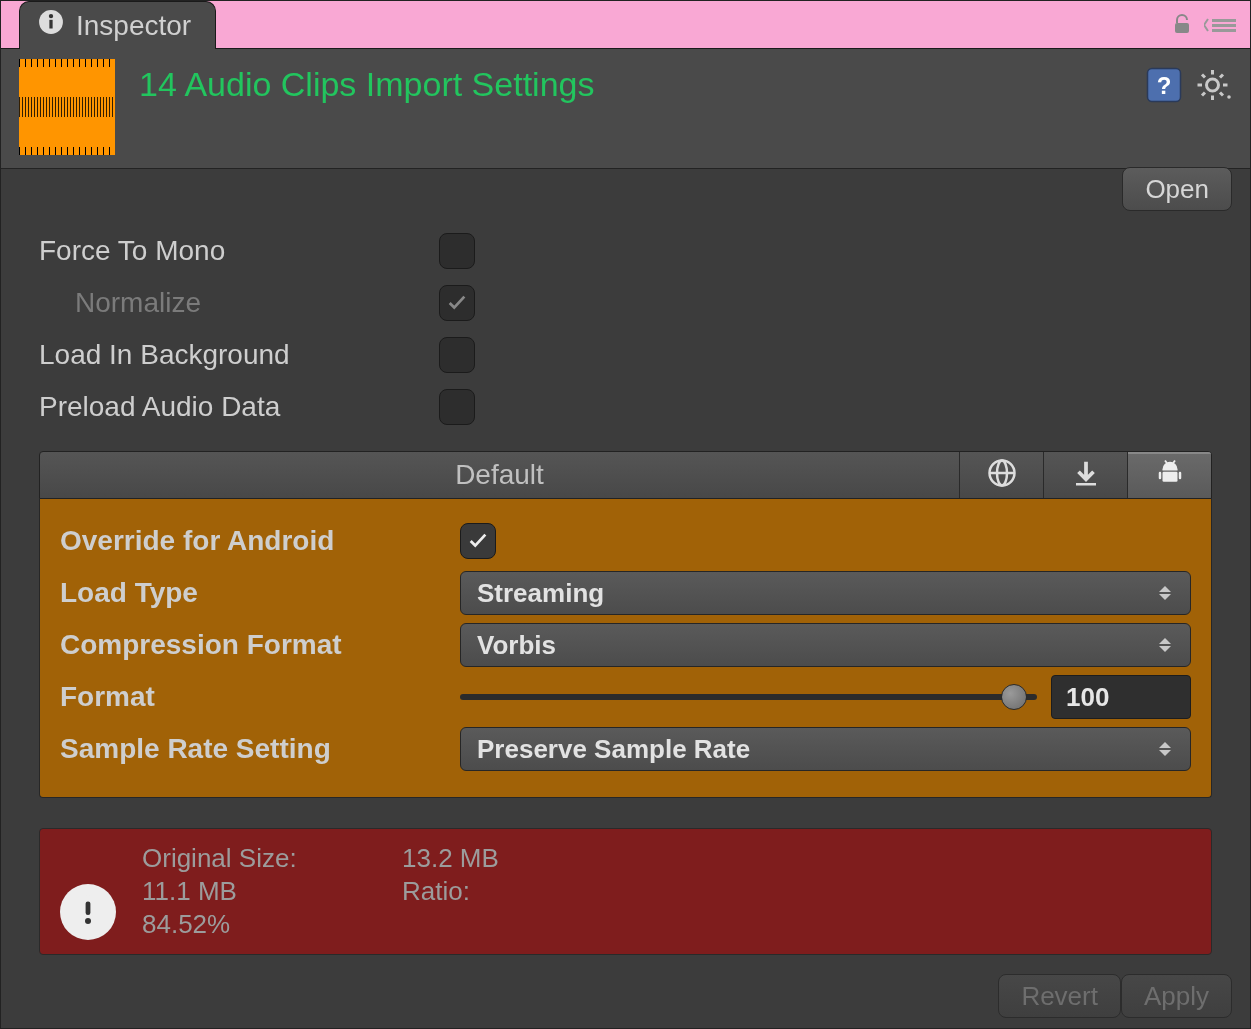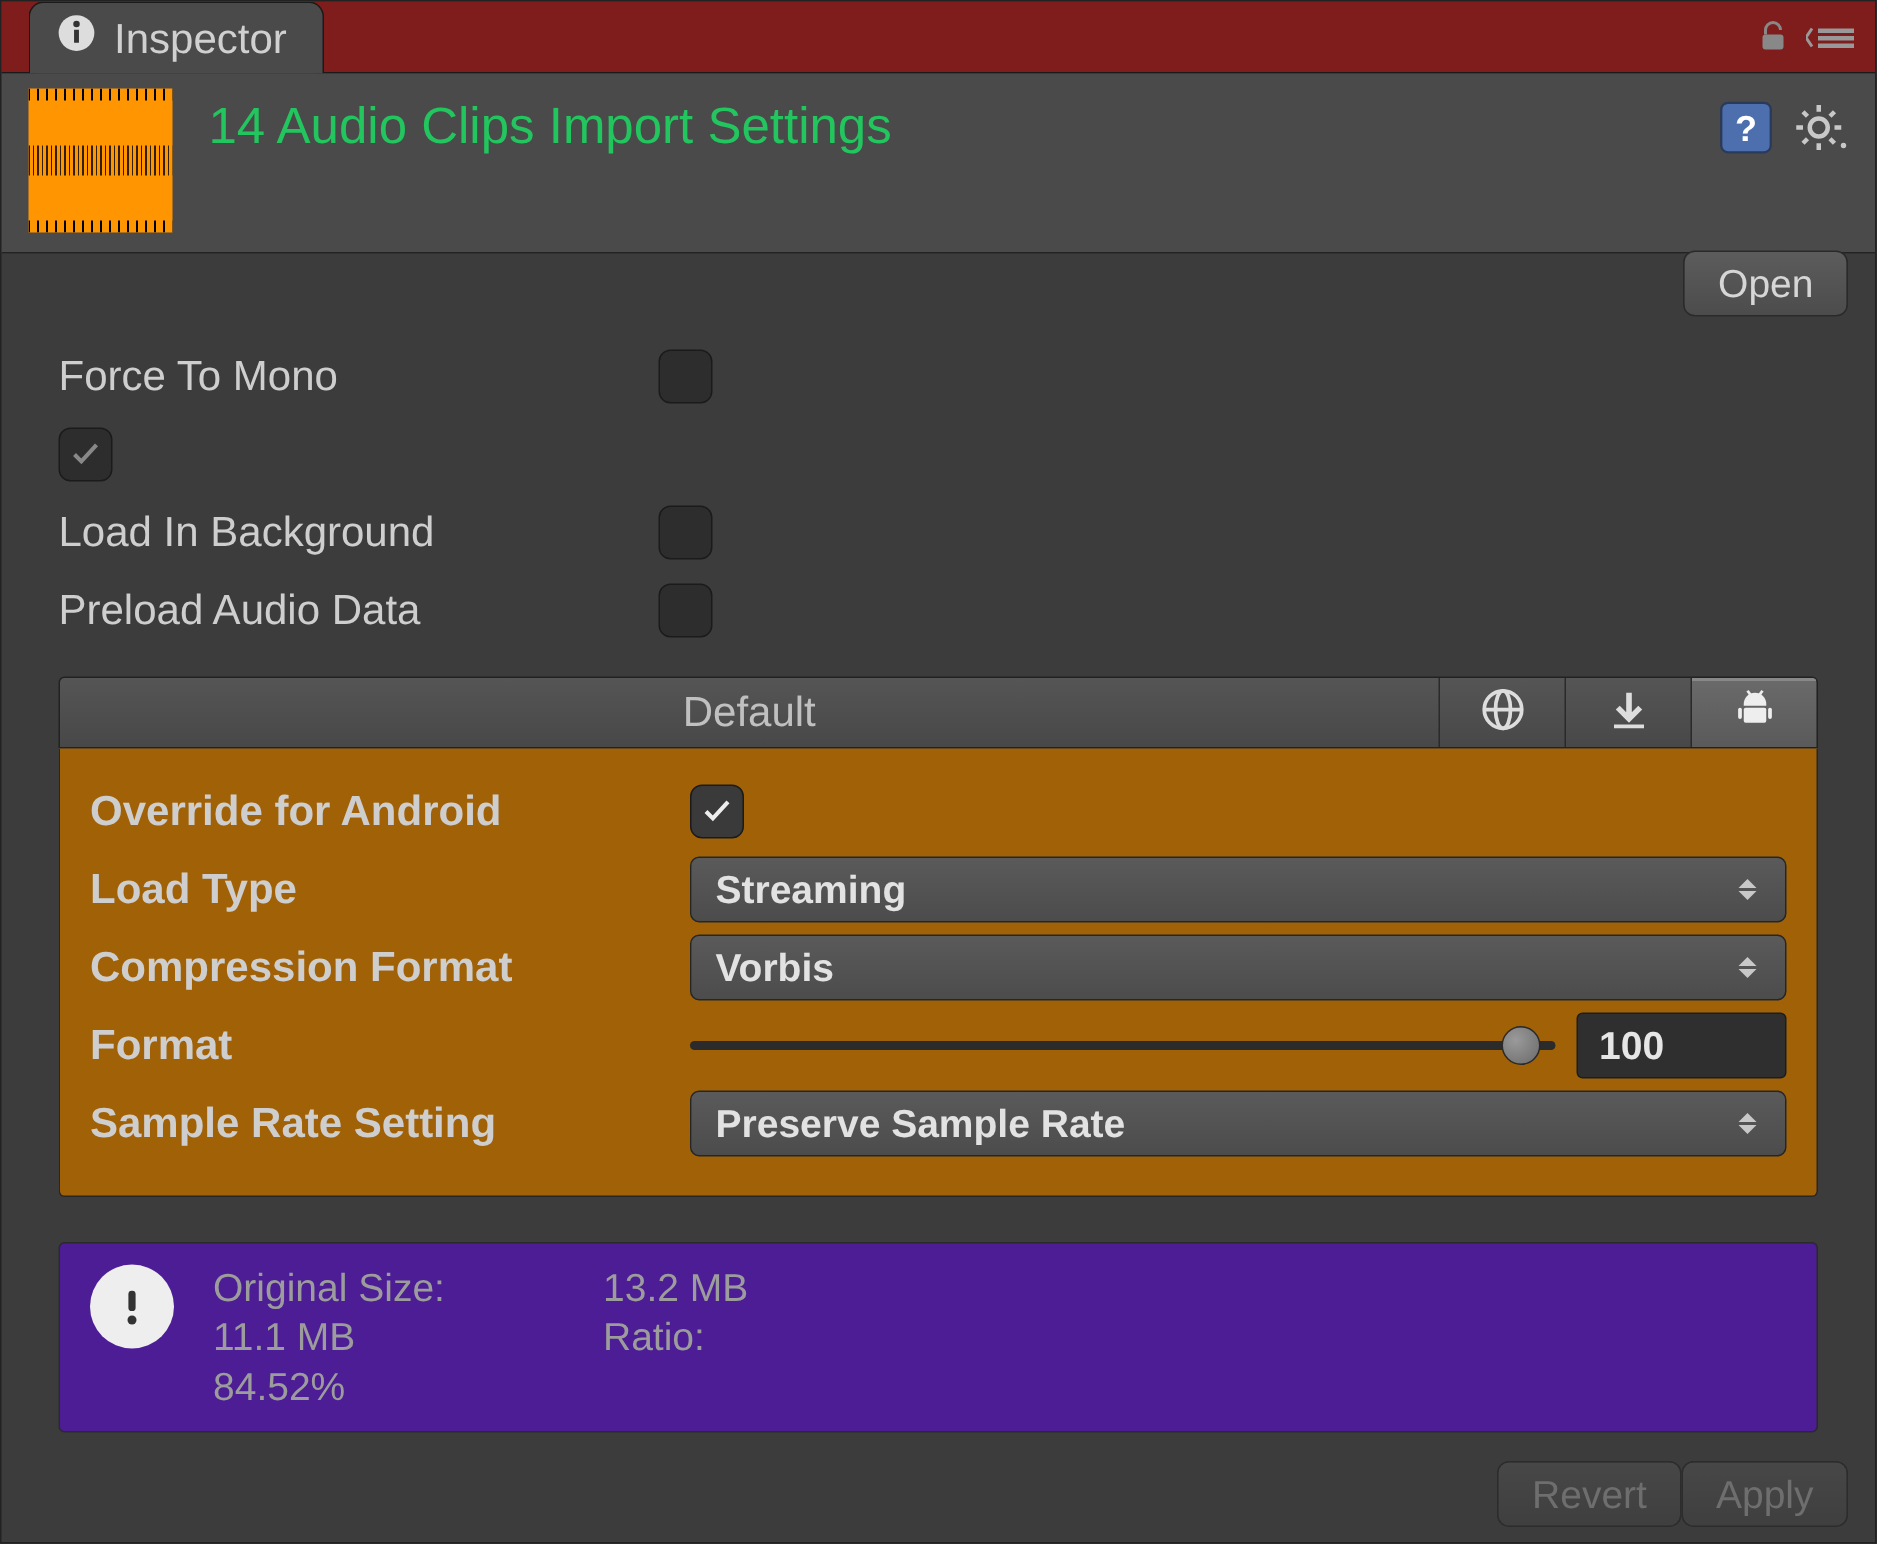--- a/index.html
+++ b/index.html
@@ -2,21 +2,21 @@
 <html><head>
 <meta charset="utf-8">
 <style>
   * { box-sizing: border-box; margin: 0; padding: 0; font-family: Arial, Helvetica, sans-serif; }
   html, body { width: 1251px; height: 1029px; background: #222; color: #c8c8c8; }
   body { background: #3c3c3c; overflow: hidden; border:1px solid #222; position:relative; }
 
   
   .tabbar {
     height: 48px;
-    background: #7f1d1d;
+    background: #f9a8d4;
     display: flex;
     align-items: flex-end;
     border-bottom: 1px solid #1a1a1a;
     position: relative;
   }
   .tab {
     display: flex;
     align-items: center;
     gap: 12px;
     height: 48px;
@@ -231,25 +231,25 @@
     display:flex;
     align-items:center;
     padding:0 14px;
     font-size:26px;
     color:#e6e6e6;
   }
 
   
   .infobox {
     margin: 30px 38px 0 38px;
-    background:#4c1d95;
+    background:#7f1d1d;
     border:1px solid #2a2a2a;
     border-radius:4px;
     display:flex;
-    align-items:flex-start;
+    align-items:flex-end;
     padding:14px 20px;
     gap:26px;
   }
   .info-icon {
     width:56px; height:56px;
     border-radius:50%;
     background:#eee;
     display:flex; align-items:center; justify-content:center;
     flex-shrink:0;
   }
@@ -343,20 +343,21 @@
 <div class="body" style="padding-top:56px;">
 
   <div class="row">
     <div class="label">Force To Mono</div>
     <div class="checkbox">
       
     </div>
   </div>
 
   <div class="row indent disabled">
+    <div class="label">Normalize</div>
     <div class="checkbox checked disabled">
       <span class="tick">
           <svg width="22" height="22" viewBox="0 0 24 24">
             <path d="M4 12l5 5L20 5" fill="none" stroke="#888" stroke-width="3"></path>
           </svg>
         </span>
     </div>
   </div>
 
   <div class="row">

